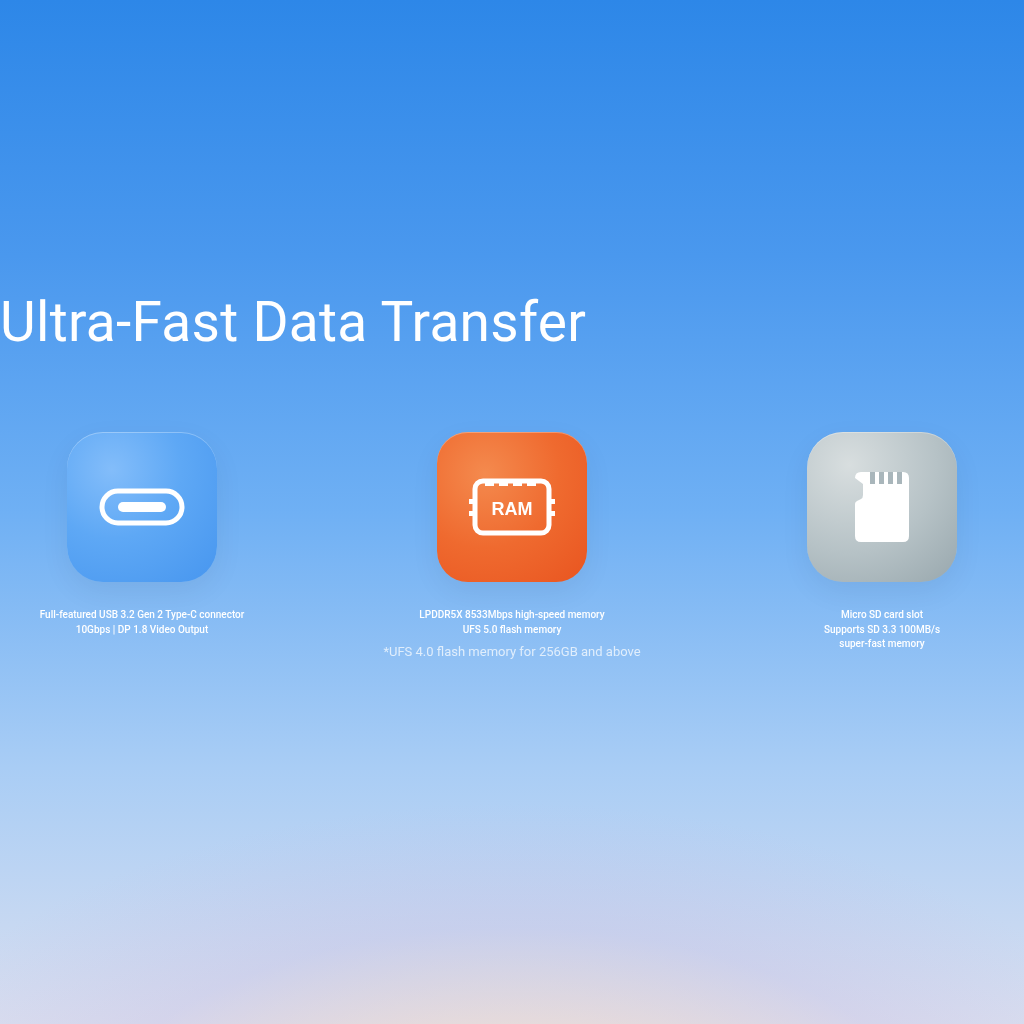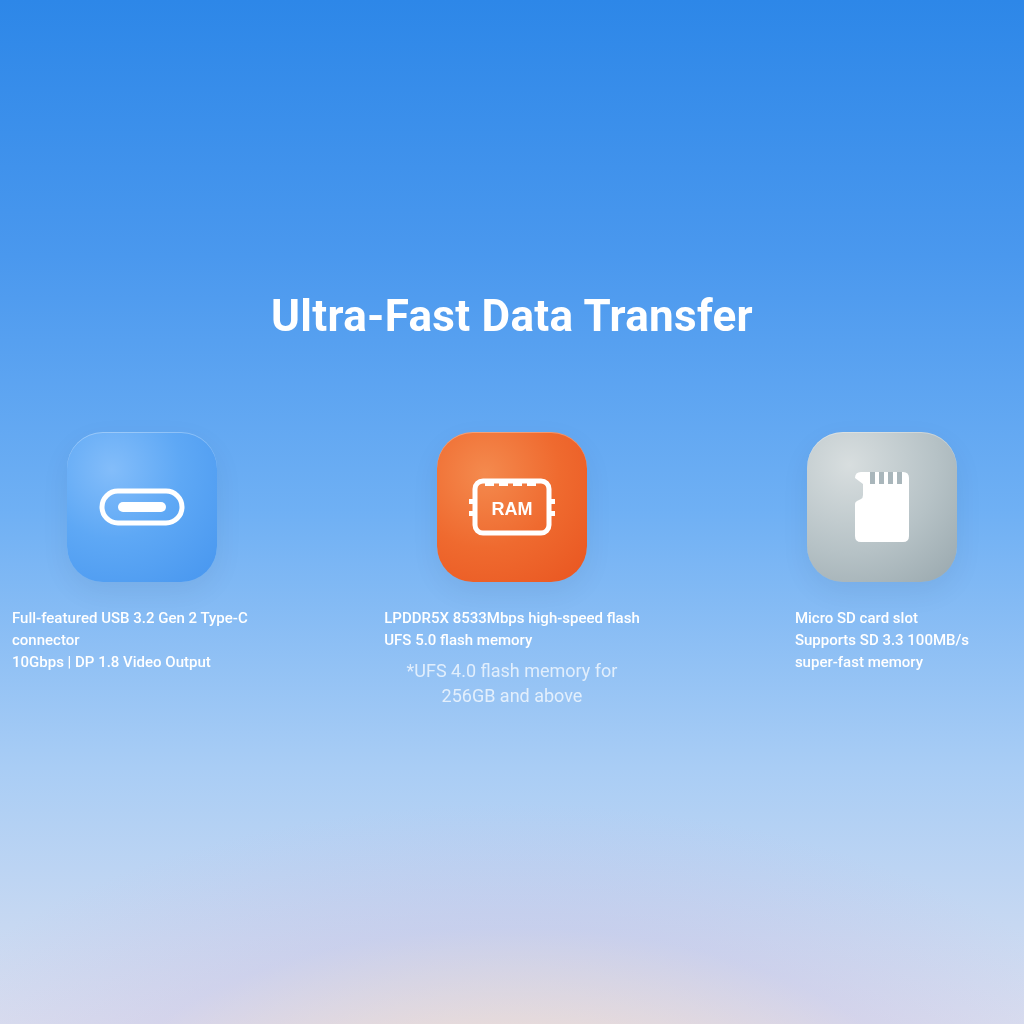--- a/index.html
+++ b/index.html
@@ -9,23 +9,23 @@
     background:
       radial-gradient(ellipse 900px 500px at 50% 115%, rgba(255,200,150,0.65) 0%, rgba(255,210,180,0.35) 30%, rgba(200,180,220,0.25) 50%, rgba(120,170,240,0.0) 75%),
       linear-gradient(180deg, #2d87e8 0%, #4a98ee 25%, #6fb0f4 50%, #a9cdf5 75%, #d9dff0 100%);
     position: relative;
     color: #ffffff;
   }
   .page-title {
     position: absolute;
     top: 290px;
     left: 0; right: 0;
-    text-align: center;
-    font-size: 44px;
-    font-weight: 700;
+    text-align: left;
+    font-size: 55px;
+    font-weight: 400;
     letter-spacing: 0.3px;
     color: #ffffff;
   }
   .features {
     position: absolute;
     top: 432px;
     left: 0; right: 0;
     display: flex;
     justify-content: center;
     gap: 110px;
@@ -43,37 +43,38 @@
     display: flex;
     align-items: center;
     justify-content: center;
     box-shadow: 0 10px 30px rgba(0,0,0,0.06), inset 0 1px 0 rgba(255,255,255,0.3);
   }
   .tile-usb {
     background: radial-gradient(circle at 30% 25%, #83bdfa 0%, #5ea8f5 45%, #4796ef 100%);
   }
   .tile-ram {
     background: radial-gradient(circle at 32% 28%, #f48a4e 0%, #ef6a2f 50%, #e95520 100%);
+    border-radius: 31px;
   }
   .tile-sd {
     background: radial-gradient(circle at 28% 22%, #d8dedf 0%, #b6c2c6 55%, #98a7ad 100%);
   }
   .caption {
     margin-top: 26px;
-    text-align: left;
-    font-size: 15px;
+    text-align: center;
+    font-size: 10px;
     line-height: 1.45;
     font-weight: 500;
     color: #ffffff;
   }
   .caption .line { display: block; }
   .footnote {
     margin-top: 6px;
     text-align: center;
-    font-size: 18px;
+    font-size: 13px;
     line-height: 1.4;
     color: rgba(255,255,255,0.72);
     font-weight: 400;
   }
   svg { display: block; }
 </style>
 </head>
 <body>
 
 <h1 class="page-title">Ultra-Fast Data Transfer</h1>
@@ -109,21 +110,21 @@
           <rect x="0" y="28" width="8" height="5" fill="#ffffff"></rect>
           <rect x="0" y="40" width="8" height="5" fill="#ffffff"></rect>
           <rect x="78" y="28" width="8" height="5" fill="#ffffff"></rect>
           <rect x="78" y="40" width="8" height="5" fill="#ffffff"></rect>
 
           <text x="43" y="44" text-anchor="middle" font-family="Arial, sans-serif" font-size="18" font-weight="700" fill="#ffffff">RAM</text>
         </svg>
       </span>
     </div>
     <div class="caption">
-      <span class="line">LPDDR5X 8533Mbps high-speed flash</span>
+      <span class="line">LPDDR5X 8533Mbps high-speed memory</span>
       <span class="line">UFS 5.0 flash memory</span>
     </div>
     <div class="footnote">*UFS 4.0 flash memory for 256GB and above</div>
   </div>
 
   <div class="feature">
     <div class="tile tile-sd">
       <span>
         <svg width="62" height="78" viewBox="0 0 62 78">
           <path d="M10 4 H52 Q58 4 58 10 V68 Q58 74 52 74 H10 Q4 74 4 68 V40 L4 36 Q4 34 6 33 L10 31 Q12 30 12 27 V16 L4 10 V10 Q4 4 10 4 Z" fill="#ffffff"></path>

